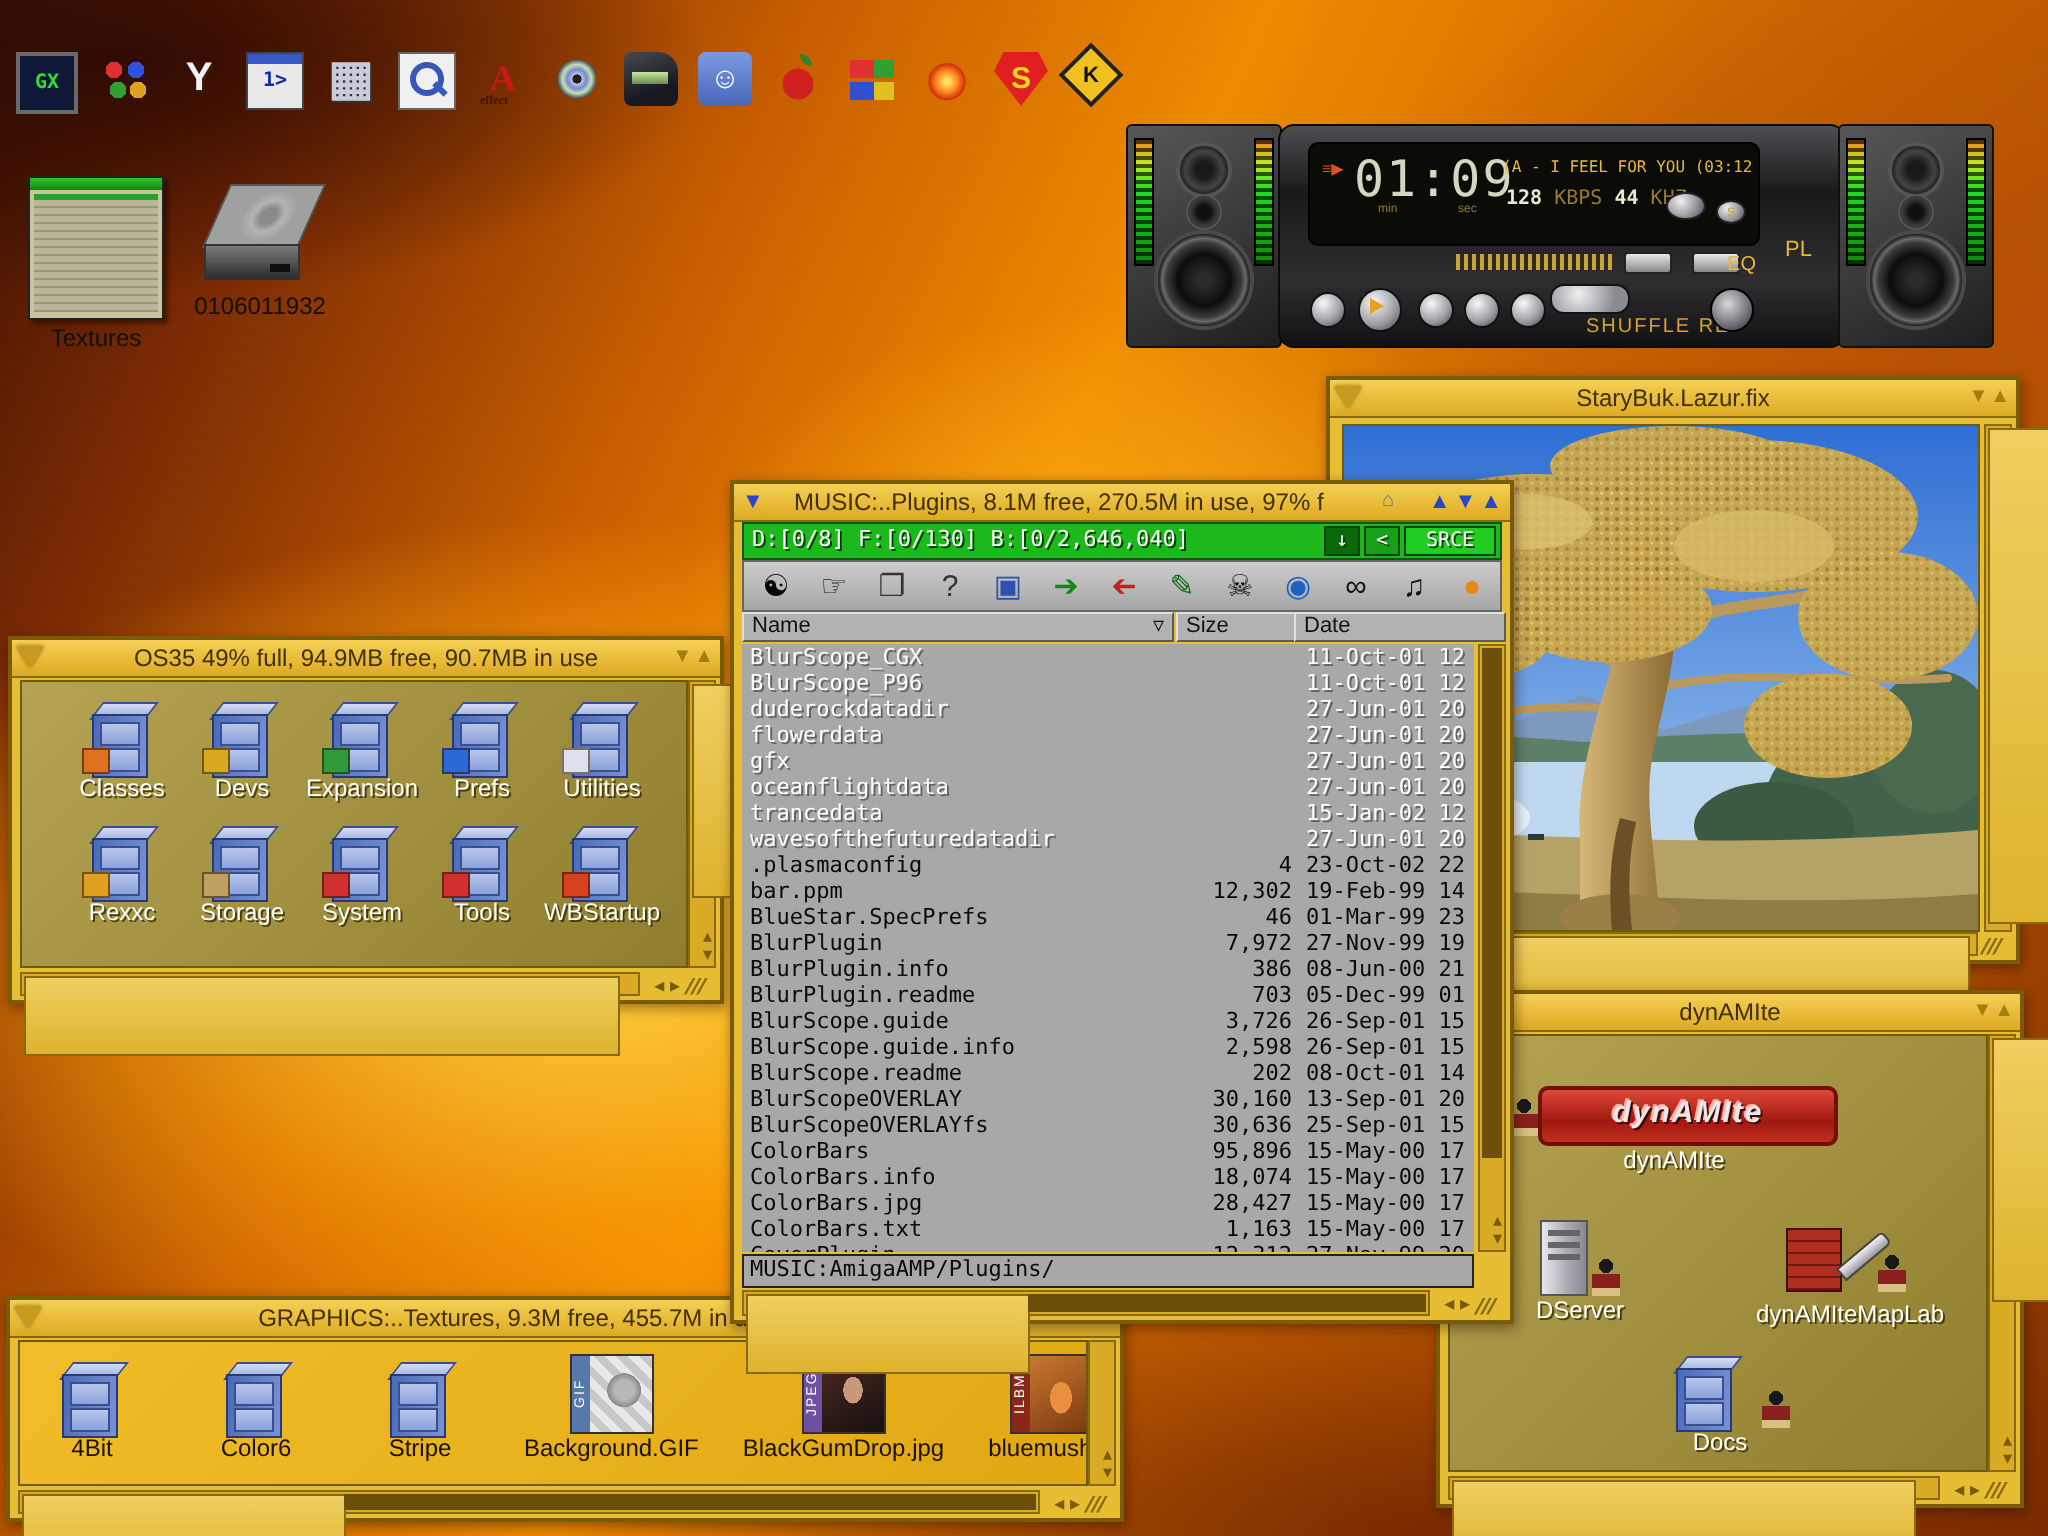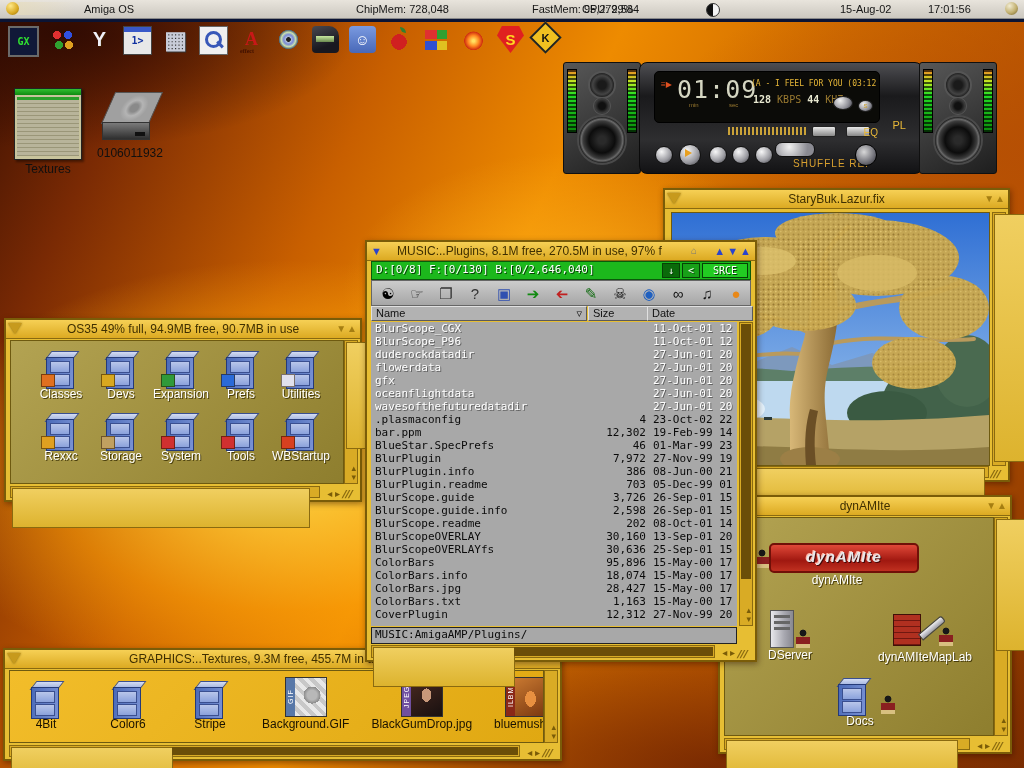--- a/index.html
+++ b/index.html
@@ -158,33 +158,20 @@
   .tower:before{content:"";position:absolute;left:3px;top:4px;right:3px;height:3px;background:#666;box-shadow:0 6px 0 #666,0 12px 0 #666;}
   .bricks{position:relative;width:26px;height:30px;border:1px solid #401008;
      background:repeating-linear-gradient(#b03020 0 5px,#701810 5px 6px);}
   .knife{position:absolute;width:28px;height:6px;background:linear-gradient(#f0f0f4,#9a9aa2);border:1px solid #444;transform:rotate(-40deg);border-radius:0 3px 3px 0;}
 </style>
 </head>
 <body>
 
 <div id="desktop">
 
-  <div id="menubar">
-    <span class="comet">
-        <i></i>
-      </span>
-    <span class="mb" style="left:84px">Amiga OS</span>
-    <span class="mb" style="left:356px">ChipMem: 728,048</span>
-    <span class="mb" style="left:532px">FastMem: 95,272,584</span>
-    <span class="mb" style="left:582px;left:582px">CPU: 99%</span>
-    <span class="moon"></span>
-    <span class="mb" style="left:840px">15-Aug-02</span>
-    <span class="mb" style="left:928px">17:01:56</span>
-    <span class="orb"></span>
-  </div>
 
   <div id="dock">
       <div class="dock-icon k-screen">
         <span>GX</span>
       </div>
       <div class="dock-icon k-balls">
         <span></span>
       </div>
       <div class="dock-icon k-glass">
         <span>Y</span>
@@ -637,20 +624,25 @@
           <span class="fm-name">gfx</span>
           <span class="fm-size"></span>
           <span class="fm-date">27-Jun-01 20</span>
         </div>
         <div class="fm-row dir">
           <span class="fm-name">oceanflightdata</span>
           <span class="fm-size"></span>
           <span class="fm-date">27-Jun-01 20</span>
         </div>
         <div class="fm-row dir">
+          <span class="fm-name">trancedata</span>
+          <span class="fm-size"></span>
+          <span class="fm-date">15-Jan-02 12</span>
+        </div>
+        <div class="fm-row dir">
           <span class="fm-name">wavesofthefuturedatadir</span>
           <span class="fm-size"></span>
           <span class="fm-date">27-Jun-01 20</span>
         </div>
         <div class="fm-row file">
           <span class="fm-name">.plasmaconfig</span>
           <span class="fm-size">4</span>
           <span class="fm-date">23-Oct-02 22</span>
         </div>
         <div class="fm-row file">

